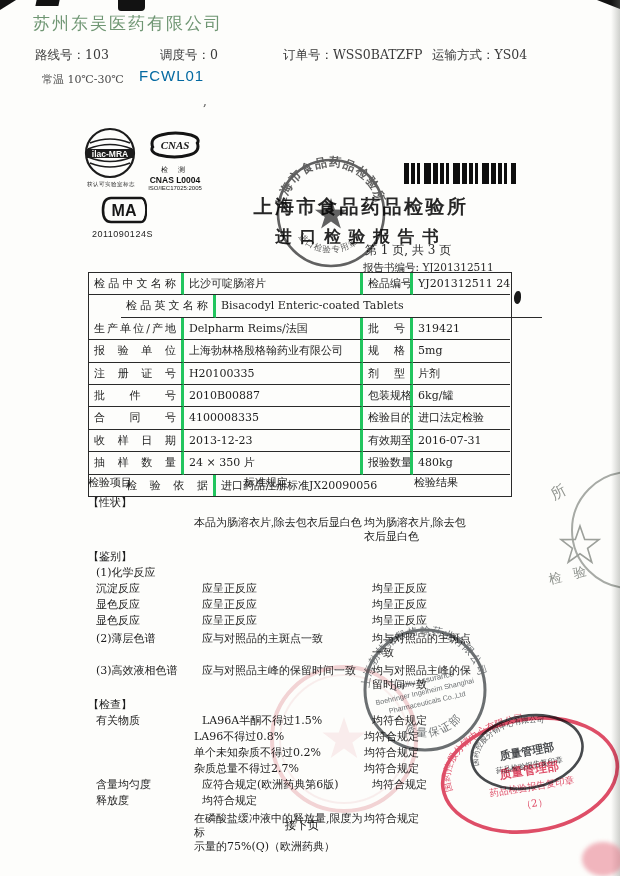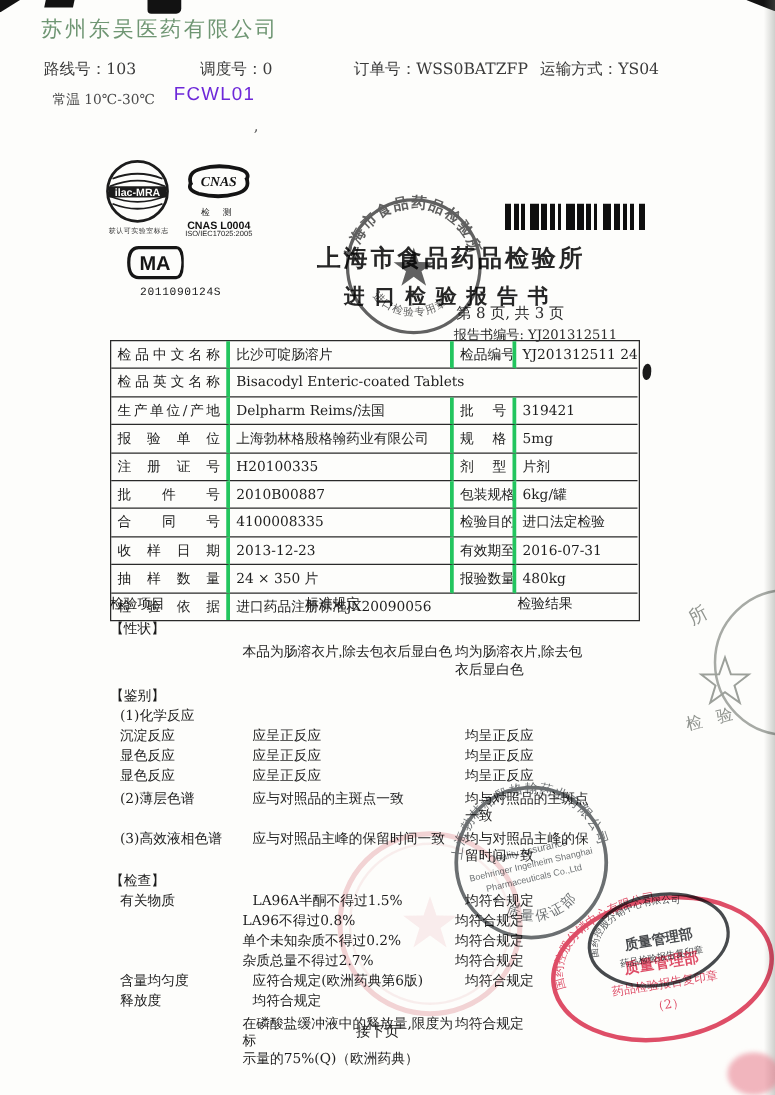--- a/index.html
+++ b/index.html
@@ -19,48 +19,48 @@
   .mark-tr{left:597px;top:0;width:23px;height:9px;clip-path:polygon(0 0,100% 0,100% 100%);}
   .ink-dot{left:514px;top:291px;width:7px;height:13px;border-radius:60% 40% 55% 45%;background:#1a1a1a;}
   .pink-smudge{position:absolute;left:582px;top:842px;width:42px;height:34px;border-radius:50%;
     background:rgba(232,122,138,.55);filter:blur(2px);}
   .comma-mark{position:absolute;left:203px;top:94px;font-size:12px;color:#555;}
   
   .company{position:absolute;left:33px;top:12px;font-size:17px;letter-spacing:2px;color:#6f9673;}
   .ship-row{position:absolute;top:47px;font-size:12.5px;color:#3a3a3a;white-space:nowrap;}
   .f-route{left:35px;} .f-disp{left:160px;} .f-order{left:283px;} .f-trans{left:432px;}
   .temp{position:absolute;left:42px;top:72px;font-size:11px;color:#4a4a4a;}
-  .fcwl{position:absolute;left:139px;top:67px;font-size:15px;letter-spacing:1px;color:#6d28d9;
+  .fcwl{position:absolute;left:139px;top:67px;font-size:15px;letter-spacing:1px;color:#0369a1;
     font-family:"Liberation Sans",sans-serif;}
   .ilac{position:absolute;left:84px;top:127px;}
   .ilac-cap{position:absolute;left:78px;top:181px;width:66px;font-size:5.5px;color:#333;
     text-align:center;letter-spacing:.5px;}
   .cnas{position:absolute;left:141px;top:130px;width:68px;text-align:center;}
   .cnas small{display:block;}
   .cnas-jc{font-size:7px;letter-spacing:4px;color:#222;margin-top:1px;}
   .cnas-no{font-size:8.5px;font-weight:bold;color:#111;font-family:"Liberation Sans",sans-serif;}
   .cnas-iso{font-size:6px;color:#222;font-family:"Liberation Sans",sans-serif;}
   .cma{position:absolute;left:101px;top:194px;}
-  .cma-no{position:absolute;left:112px;top:229px;font-size:9px;color:#222;letter-spacing:.5px;
-    font-family:Liberation Mono, monospace;}
+  .cma-no{position:absolute;left:92px;top:229px;font-size:9px;color:#222;letter-spacing:.5px;
+    font-family:Liberation Sans, sans-serif;}
   
   .barcode{position:absolute;left:404px;top:163px;width:112px;height:21px;
     background:repeating-linear-gradient(90deg,
       #0e0e0e 0 5px,#fdfdfb 5px 7px,#0e0e0e 7px 11px,#fdfdfb 11px 13px,
       #0e0e0e 13px 16px,#fdfdfb 16px 20px,#0e0e0e 20px 27px,#fdfdfb 27px 29px);}
   
   .title-block{position:absolute;left:196px;top:194px;width:330px;text-align:center;color:#262626;}
   .title-l1{font-size:19px;font-weight:bold;letter-spacing:2.5px;}
   .title-l2{font-size:16.5px;font-weight:bold;letter-spacing:8px;margin-top:6px;}
   .page-info{position:absolute;left:365px;top:242px;font-size:12px;color:#2b2b2b;}
   .report-no{position:absolute;left:363px;top:261px;font-size:10.5px;color:#2b2b2b;}
   
   .info-table{position:absolute;left:88px;top:272px;width:422px;border:1.4px solid #2a2a2a;}
   .trow{display:grid;grid-template-columns:95px 179px 50px 97px;}
-  .trow.span{grid-template-columns:95px 326px;}
+  .trow.span{grid-template-columns:95px 326px;margin-left:32px;}
   .tc{height:21.4px;line-height:21.4px;font-size:11px;border-right:3px solid #22c55e;
     border-bottom:1px solid #2a2a2a;padding:0 5px;overflow:hidden;white-space:nowrap;color:#1d1d1d;}
   .trow:last-child .tc{border-bottom:none;}
   .tc:last-child{border-right:none;}
   .tl{text-align:justify;text-align-last:justify;}
   
   .results{position:absolute;left:84px;top:476px;width:436px;font-size:11px;color:#1d1d1d;}
   .rrow{display:flex;line-height:14px;margin-bottom:2px;}
   .rc1{width:106px;flex:none;padding-left:4px;}
   .rc1.ind{padding-left:12px;}
@@ -126,21 +126,21 @@
     <path d="M40,6 Q43,10 43,16 Q43,22 40,26" fill="none" stroke="#fdfdfb" stroke-width="2.2"></path>
   </svg>
   <div class="cma-no">2011090124S</div>
 
   <div class="barcode"></div>
 
   <div class="title-block">
     <div class="title-l1">上海市食品药品检验所</div>
     <div class="title-l2">进口检验报告书</div>
   </div>
-  <div class="page-info">第 8 页, 共 3 页</div>
+  <div class="page-info">第 1 页, 共 3 页</div>
   <div class="report-no">报告书编号: YJ201312511</div>
 
   <div class="info-table" id="info-table">
       <div class="trow">
         <div class="tc tl">检品中文名称</div>
         <div class="tc">比沙可啶肠溶片</div>
         <div class="tc tl">检品编号</div>
         <div class="tc">YJ201312511 24件</div>
       </div>
       <div class="trow span">

